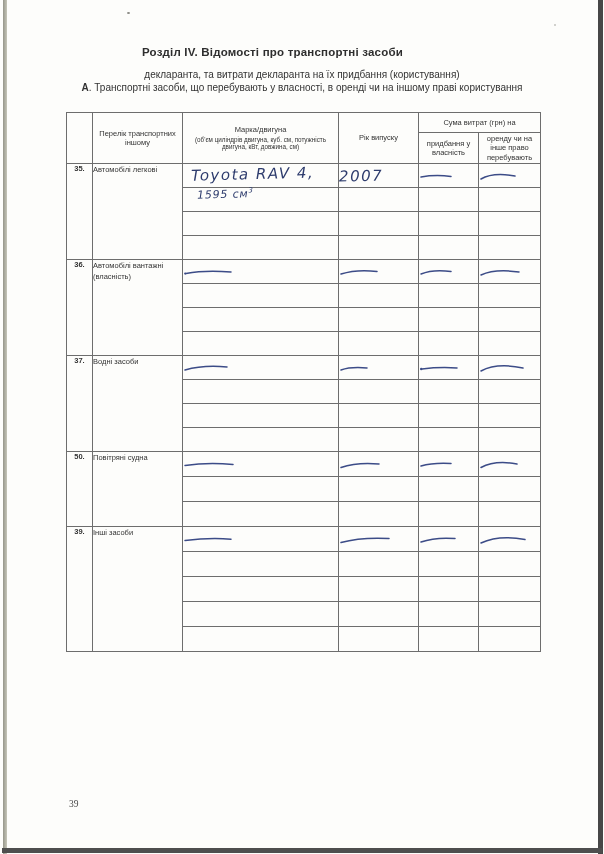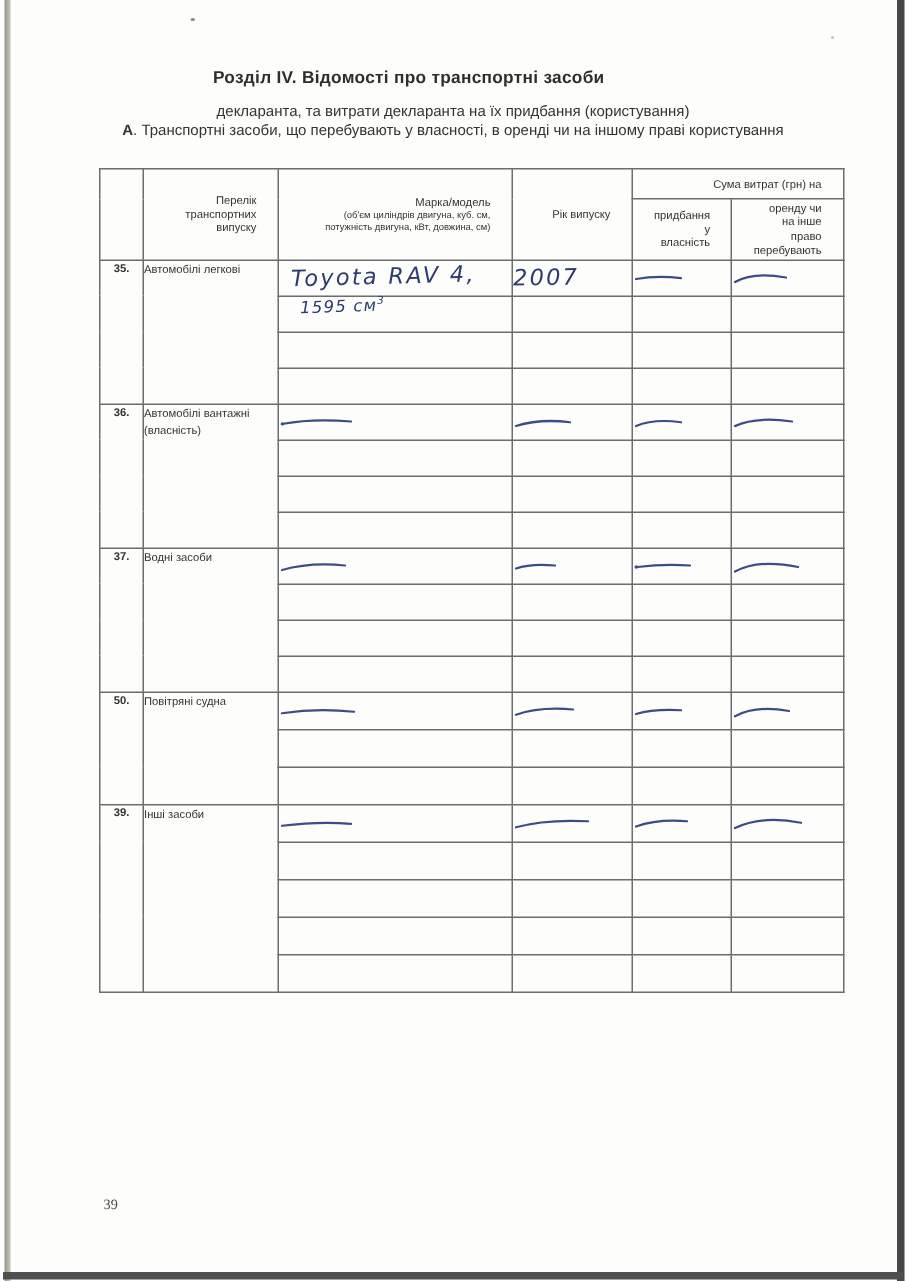--- a/index.html
+++ b/index.html
@@ -16,21 +16,21 @@
   .title{position:absolute;top:46px;left:0;width:545px;text-align:center;
     font-size:11.5px;font-weight:bold;color:#2e2e2e;letter-spacing:.2px;}
   .subtitle{position:absolute;top:68px;left:32px;width:540px;text-align:center;
     font-size:10px;line-height:13px;color:#333;}
   .subtitle b{font-weight:bold;}
 
   table.form{position:absolute;left:66px;top:112px;border-collapse:collapse;table-layout:fixed;
     background:transparent;}
   table.form th,table.form td{border:1px solid #6d6d6d;padding:0;overflow:visible;
     font-size:7.5px;color:#333;}
-  table.form th{font-weight:normal;text-align:right;vertical-align:middle;line-height:1.25;padding:1px 14px;}
+  table.form th{font-weight:normal;text-align:center;vertical-align:middle;line-height:1.25;padding:1px 2px;}
   th.brand-h .note{font-size:6.3px;display:block;line-height:1.2;margin-top:1px;}
   th.small-h{font-size:6.8px;line-height:1.25;}
 
   tr.h24{height:24px;}
   tr.h25{height:25px;}
   tr.hh{height:20px;}
 
   td.num{vertical-align:top;text-align:center;font-size:8.5px;font-weight:600;color:#222;
     padding-top:4px;}
   td.cat{vertical-align:top;text-align:left;font-size:8.5px;line-height:11px;color:#2f2f2f;
@@ -75,23 +75,23 @@
       <col style="width:26px">
         <col style="width:90px">
         <col style="width:156px">
       <col style="width:80px">
         <col style="width:60px">
         <col style="width:62px">
     </colgroup>
     <thead>
       <tr class="hh">
         <th rowspan="2"></th>
-        <th rowspan="2" class="small-h">Перелік транспортних випуску</th>
+        <th rowspan="2" class="small-h">Перелік транспортних іншому</th>
         <th rowspan="2" class="brand-h">
-          <span>Марка/модель</span>
+          <span>Марка/двигуна</span>
           <span class="note">(об'єм циліндрів двигуна, куб. см, потужність двигуна, кВт, довжина, см)</span>
         </th>
         <th rowspan="2">Рік випуску</th>
         <th colspan="2">Сума витрат (грн) на</th>
       </tr>
       <tr class="hh">
         <th class="small-h">придбання у власність</th>
         <th class="small-h">оренду чи на інше право перебувають</th>
       </tr>
     </thead>

